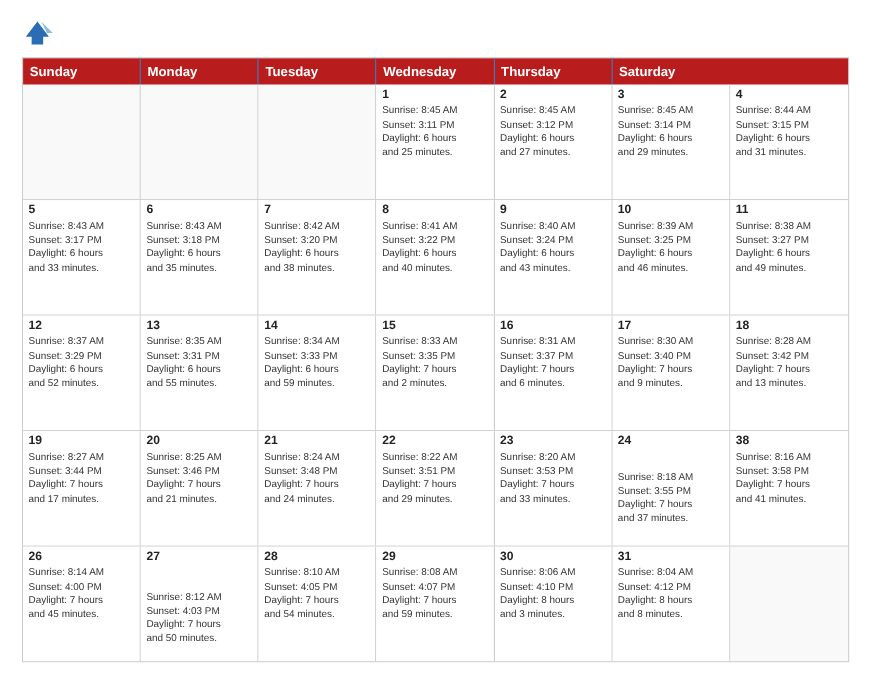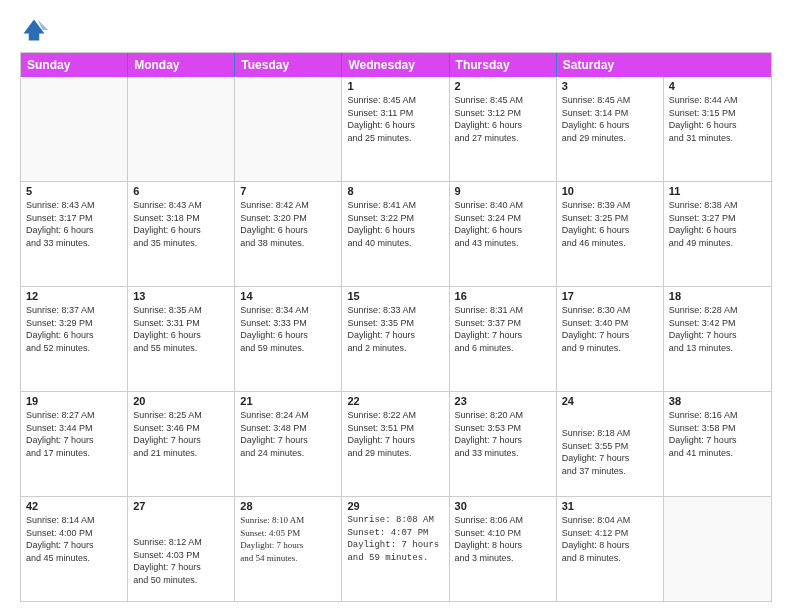--- a/index.html
+++ b/index.html
@@ -53,21 +53,21 @@
     }
     .calendar {
       flex: 1;
       display: flex;
       flex-direction: column;
       border: 1px solid #ccc;
     }
     .day-headers {
       display: grid;
       grid-template-columns: repeat(7, 1fr);
-      background: #d946ef;
+      background: #b91c1c;
     }
     .day-header {
       color: #fff;
       font-size: 12px;
       font-weight: bold;
       padding: 5px 6px;
       text-align: left;
       border-right: 1px solid #3a7dc5;
     }
     .day-header:last-child { border-right: none; }
@@ -317,43 +317,43 @@
           <div class="cell">
             <div class="cell-date">38</div>
             <div class="cell-info" style="white-space: pre-line;">Sunrise: 8:16 AM
 Sunset: 3:58 PM
 Daylight: 7 hours
 and 41 minutes.</div>
           </div>
         </div>
         <div class="week-row">
           <div class="cell">
-            <div class="cell-date">42</div>
+            <div class="cell-date">26</div>
             <div class="cell-info" style="white-space: pre-line;">Sunrise: 8:14 AM
 Sunset: 4:00 PM
 Daylight: 7 hours
 and 45 minutes.</div>
           </div>
           <div class="cell">
             <div class="cell-date">27</div>
             <div class="cell-info" style="white-space: pre-line; margin-top: 24px;">Sunrise: 8:12 AM
 Sunset: 4:03 PM
 Daylight: 7 hours
 and 50 minutes.</div>
           </div>
           <div class="cell">
             <div class="cell-date">28</div>
-            <div class="cell-info" style="white-space: pre-line; font-family: Liberation Serif, serif;">Sunrise: 8:10 AM
+            <div class="cell-info" style="white-space: pre-line;">Sunrise: 8:10 AM
 Sunset: 4:05 PM
 Daylight: 7 hours
 and 54 minutes.</div>
           </div>
           <div class="cell">
             <div class="cell-date">29</div>
-            <div class="cell-info" style="white-space: pre-line; font-family: Liberation Mono, monospace;">Sunrise: 8:08 AM
+            <div class="cell-info" style="white-space: pre-line;">Sunrise: 8:08 AM
 Sunset: 4:07 PM
 Daylight: 7 hours
 and 59 minutes.</div>
           </div>
           <div class="cell">
             <div class="cell-date">30</div>
             <div class="cell-info" style="white-space: pre-line;">Sunrise: 8:06 AM
 Sunset: 4:10 PM
 Daylight: 8 hours
 and 3 minutes.</div>

